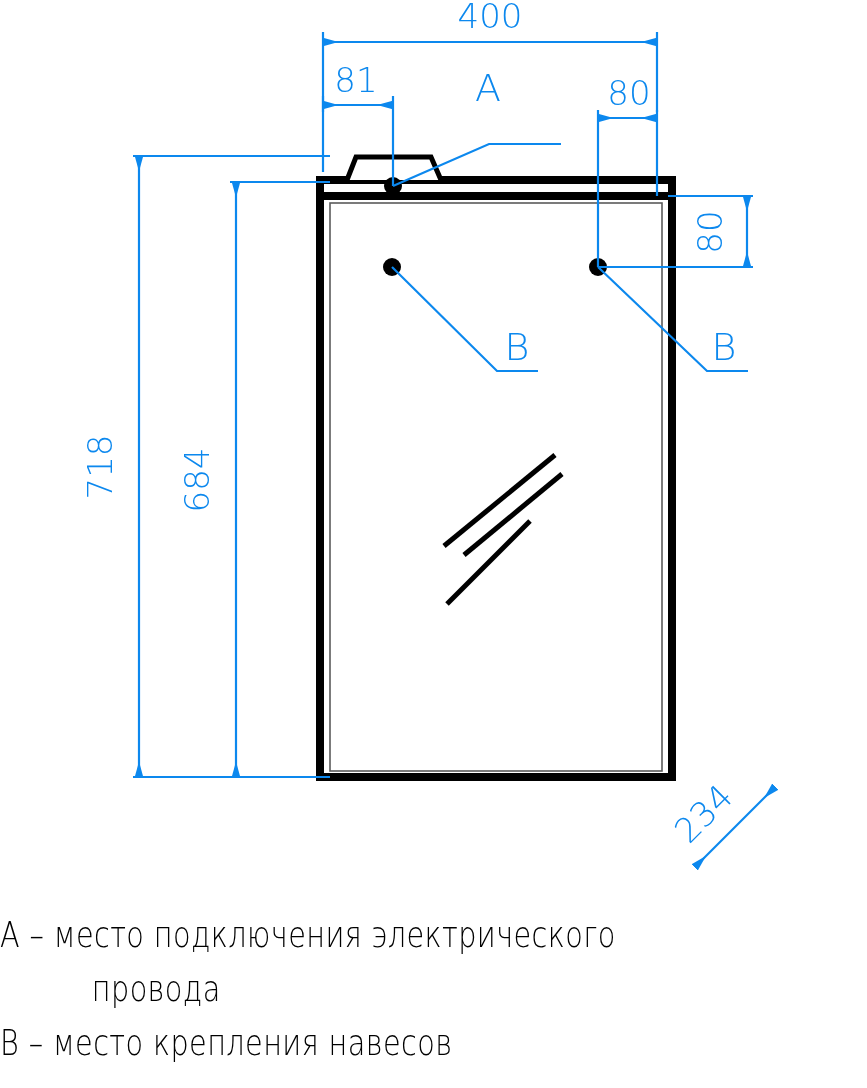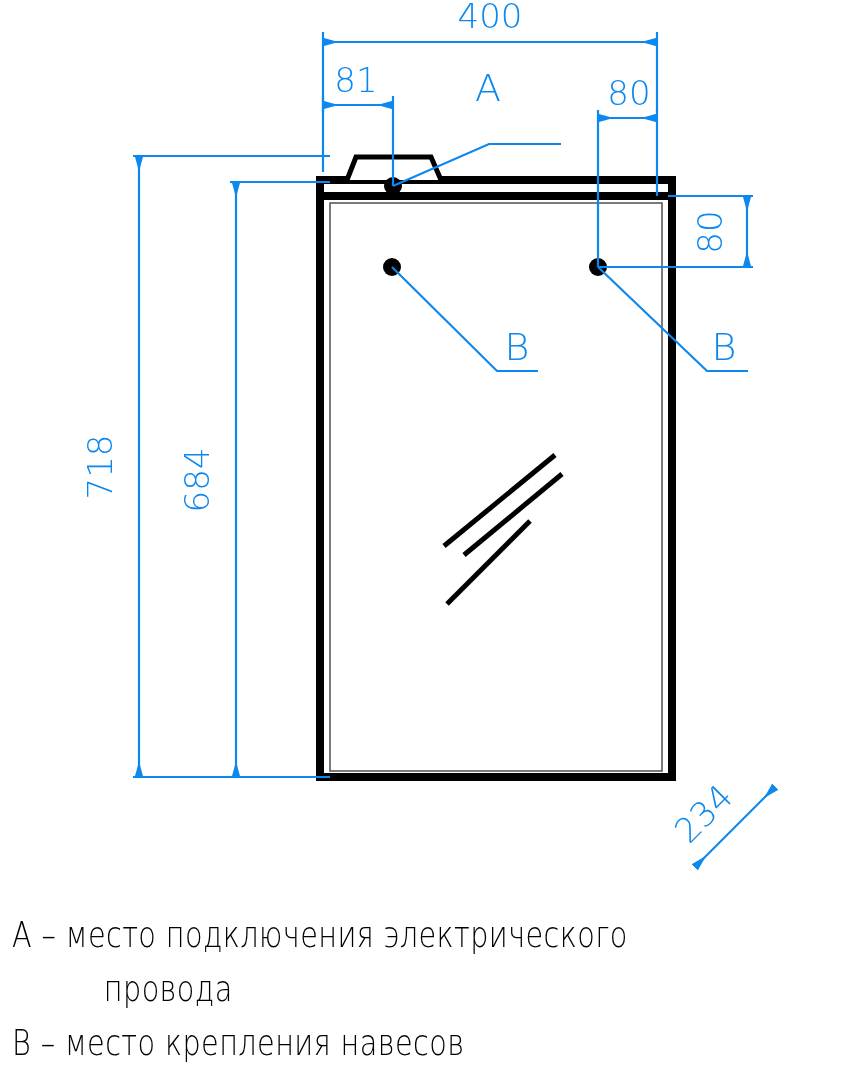--- a/index.html
+++ b/index.html
@@ -15,21 +15,21 @@
     overflow: hidden;
   }
   #drawing {
     position: absolute;
     top: 0; left: 0;
     width: 867px;
     height: 1088px;
   }
   .legend {
     position: absolute;
-    left: 12px;
+    left: 0;
     top: 908px;
     width: 795px;
   }
   .legend-line {
     display: block;
     color: #000000;
     font-family: "DejaVu Sans", sans-serif;
     font-size: 35px;
     font-weight: 300;
     letter-spacing: 0.5px;

